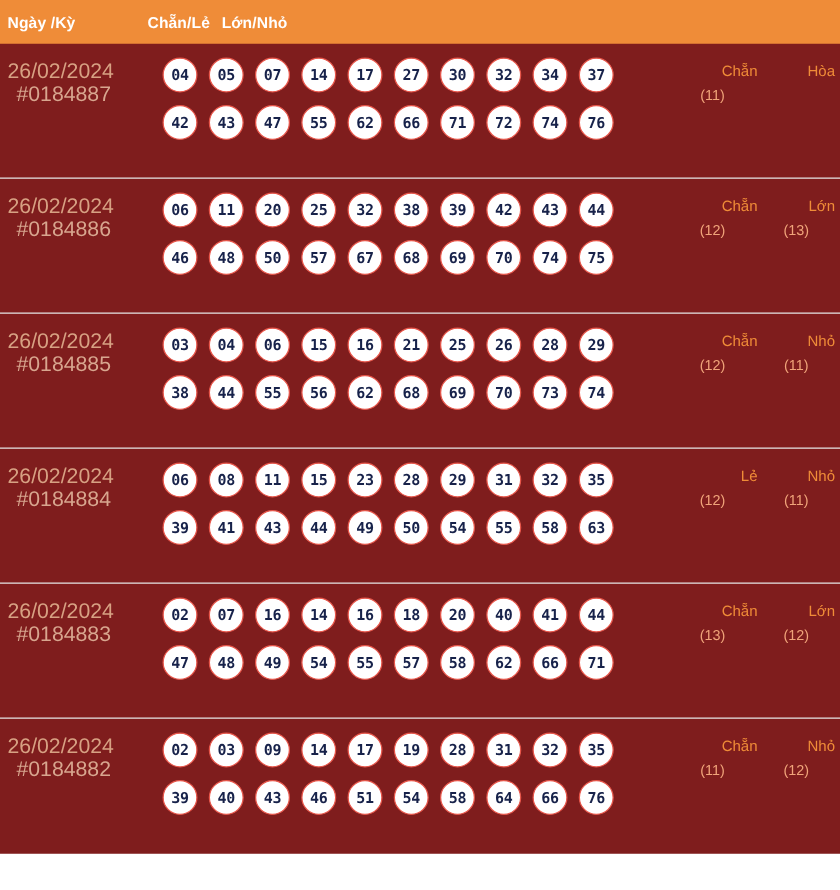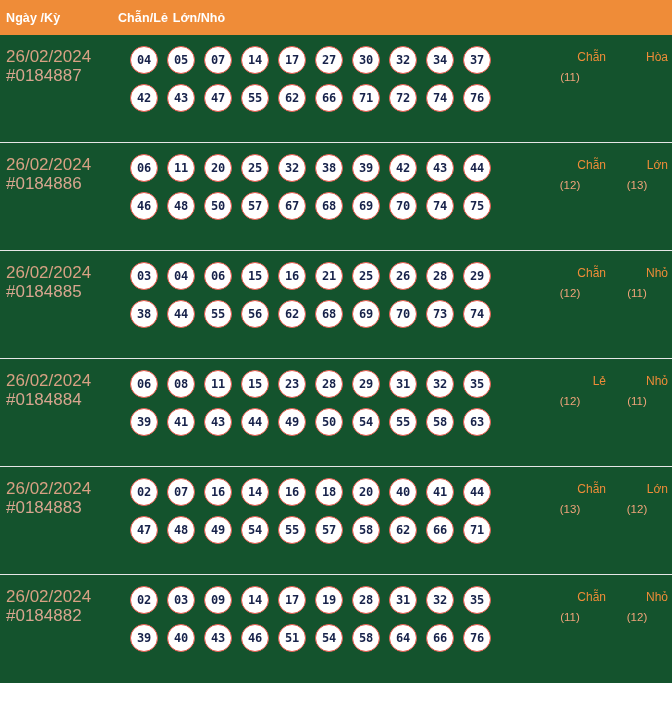--- a/index.html
+++ b/index.html
@@ -9,21 +9,21 @@
   }
   body {
     width: 672px;
     height: 712px;
     font-family: "Liberation Sans", sans-serif;
     overflow: hidden;
   }
 
   .results-table {
     width: 672px;
-    background: #14532d;
+    background: #7f1d1d;
   }
 
   
   .table-header {
     display: flex;
     align-items: center;
     height: 35px;
     background: #ef8c38;
     color: #ffffff;
     font-size: 12.5px;
@@ -39,21 +39,21 @@
     flex: 1 1 auto;
     padding-left: 6px;
     box-sizing: border-box;
   }
   .th-parity {
     width: 72px;
     text-align: right;
   }
   .th-size {
     width: 66px;
-    text-align: center;
+    text-align: right;
     padding-right: 4px;
     box-sizing: border-box;
   }
 
   
   .row {
     display: flex;
     align-items: flex-start;
     border-bottom: 1px solid #e6e6e6;
     min-height: 108px;
@@ -70,20 +70,21 @@
     font-size: 17px;
     line-height: 19px;
   }
   .date-day {
     color: #d7a183;
     display: block;
   }
   .date-period {
     color: #d8a68f;
     display: block;
+    text-align: center;
   }
 
   .cell-result {
     flex: 1 1 auto;
     padding: 6px 0 6px 0;
     box-sizing: border-box;
   }
   .ball-row {
     display: flex;
     align-items: center;

